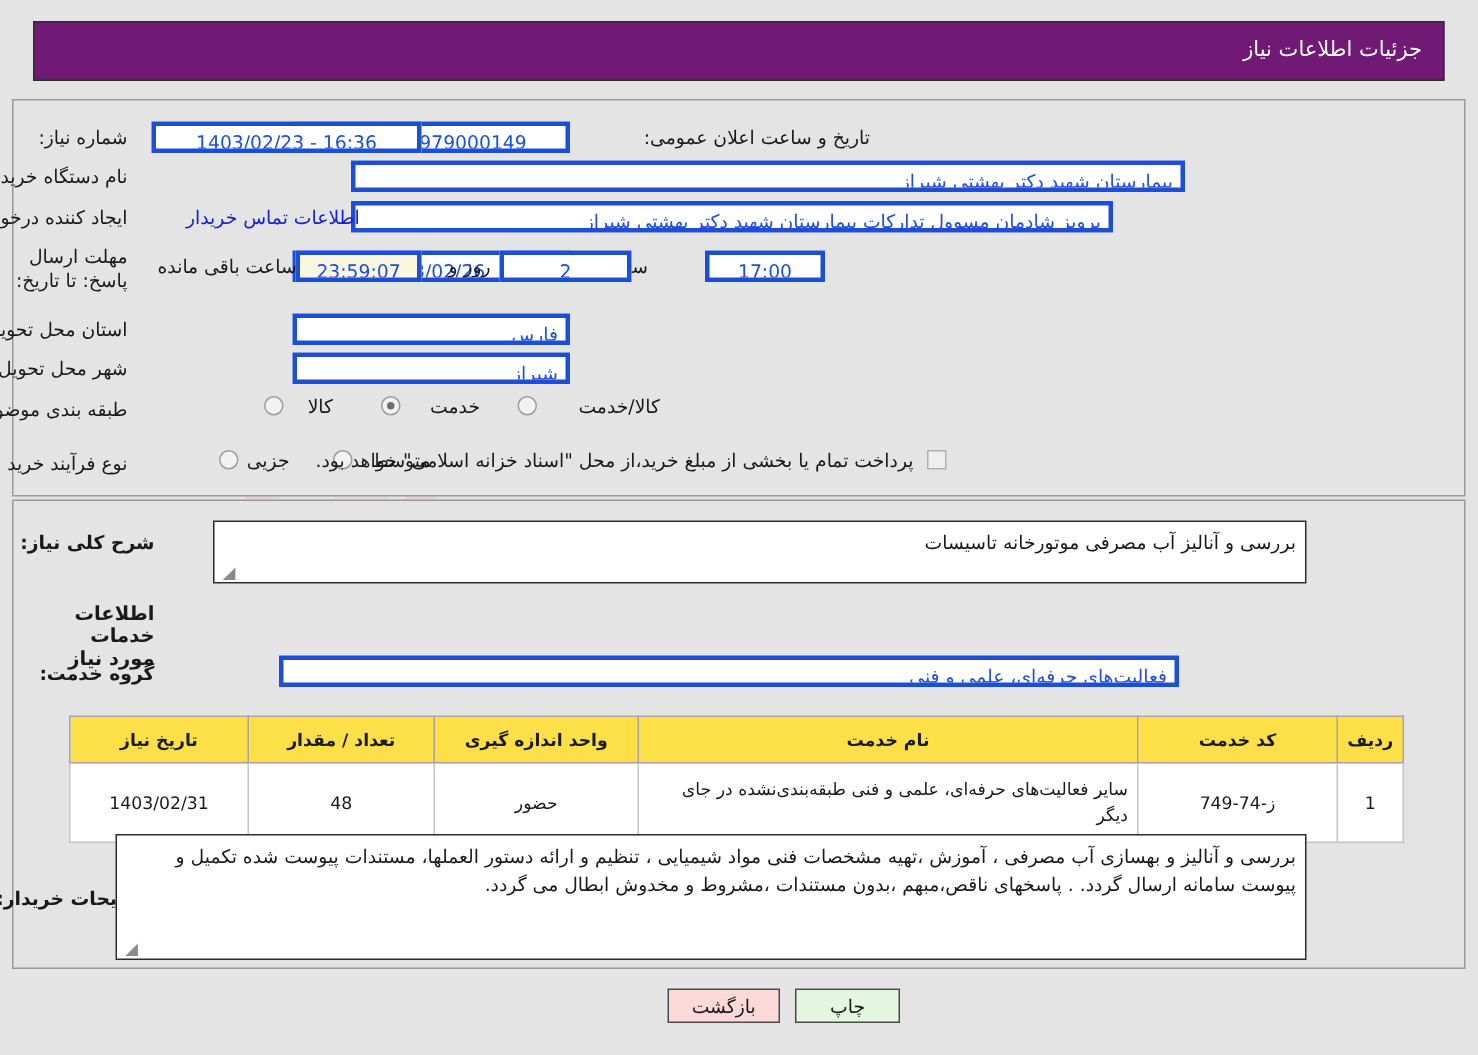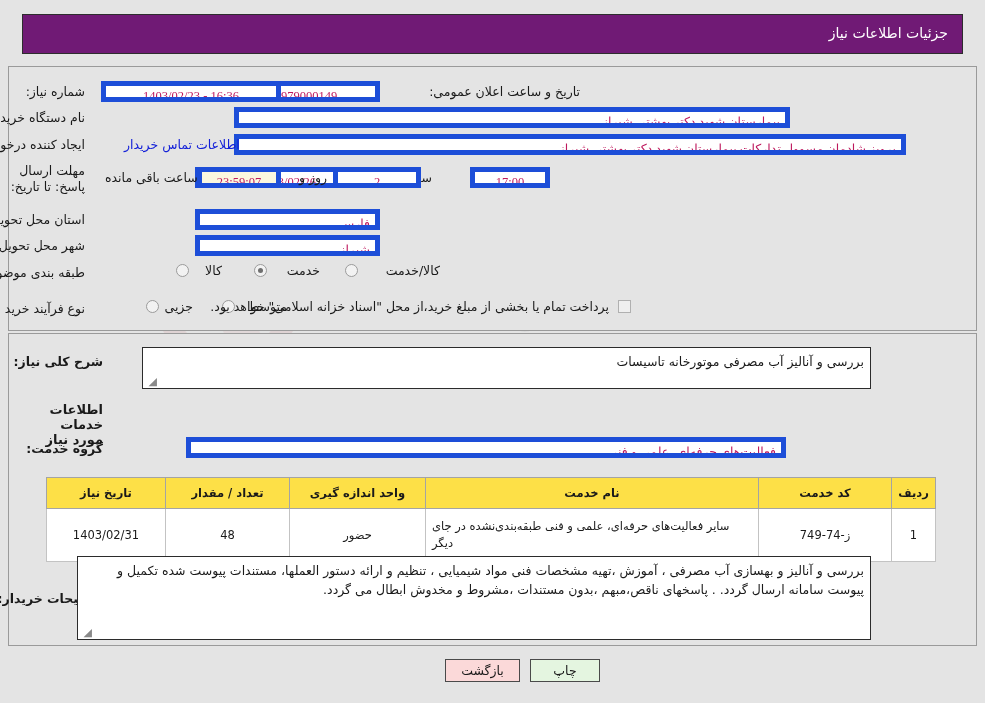--- a/index.html
+++ b/index.html
@@ -63,32 +63,31 @@
     color: #1a1a1a;
     white-space: nowrap;
     text-align: right;
     z-index: 3;
     line-height: 16px;
   }
   .lbl-b { font-weight: bold; }
   .box {
     position: absolute;
     background: #ffffff;
-    border: 5px solid #1d4ed8;
-    box-sizing: border-box;
-    font-size: 12.5px;
-    color: #be185d;
+    border: 3px solid #1d4ed8;
+    box-sizing: border-box;
+    font-size: 12.5px;
+    color: #1d4ed8;
     padding: 2px 5px 0 5px;
     height: 21px;
     line-height: 17px;
     white-space: nowrap;
     overflow: hidden;
     z-index: 3;
     text-align: center;
-    font-family: Liberation Serif, serif;
   }
   .box.rtl-right { text-align: right; }
   .box.cream { background: #fbf7df; }
   .link-blue {
     position: absolute;
     color: #1320d8;
     font-size: 12.5px;
     white-space: nowrap;
     cursor: pointer;
     z-index: 4;
@@ -184,21 +183,21 @@
   #svc-table td {
     background: #ffffff;
     border: 1px solid #c3c3c3;
     color: #1a1a1a;
     font-size: 11.5px;
     padding: 4px 6px;
     text-align: center;
     vertical-align: middle;
     height: 44px;
   }
-  #svc-table td.name-cell { text-align: left; line-height: 17px; }
+  #svc-table td.name-cell { text-align: right; line-height: 17px; }
 
   
   .btn {
     position: absolute;
     height: 23px;
     border: 1px solid #4a4a4a;
     box-sizing: border-box;
     font-size: 12.5px;
     color: #1a1a1a;
     text-align: center;
@@ -239,21 +238,21 @@
   <div class="lbl" style="right:900px; top:84px;">شماره نیاز:</div>
   <div class="box" style="right:605px; top:81px; width:185px;">1103090979000149</div>
 
   <div class="lbl" style="right:405px; top:84px;">تاریخ و ساعت اعلان عمومی:</div>
   <div class="box" style="right:700px; left:undefined; top:81px; width:180px; right:auto; left:101px;">16:36 - 1403/02/23</div>
 
   <div class="lbl" style="right:900px; top:110px;">نام دستگاه خریدار:</div>
   <div class="box rtl-right" style="left:234px; top:107px; width:556px;">بیمارستان شهید دکتر بهشتی شیراز</div>
 
   <div class="lbl" style="right:900px; top:137px;">ایجاد کننده درخواست:</div>
-  <div class="box rtl-right" style="left:234px; top:134px; width:672px;">پرویز شادمان مسوول تدارکات بیمارستان شهید دکتر بهشتی شیراز</div>
+  <div class="box rtl-right" style="left:234px; top:134px; width:508px;">پرویز شادمان مسوول تدارکات بیمارستان شهید دکتر بهشتی شیراز</div>
   <div class="link-blue" style="left:124px; top:137px;">اطلاعات تماس خریدار</div>
 
   <div class="lbl" style="right:900px; top:163px; width:80px; line-height:16px; white-space:normal;">مهلت ارسال پاسخ: تا تاریخ:</div>
   <div class="box" style="right:605px; top:167px; width:185px;">1403/02/26</div>
   <div class="lbl" style="right:553px; top:170px;">ساعت</div>
   <div class="box" style="left:470px; top:167px; width:80px;">17:00</div>
   <div class="box" style="left:333px; top:167px; width:88px;">2</div>
   <div class="lbl" style="left:299px; top:170px;">روز و</div>
   <div class="box cream" style="left:197px; top:167px; width:84px;">23:59:07</div>
   <div class="lbl" style="left:105px; top:170px;">ساعت باقی مانده</div>

